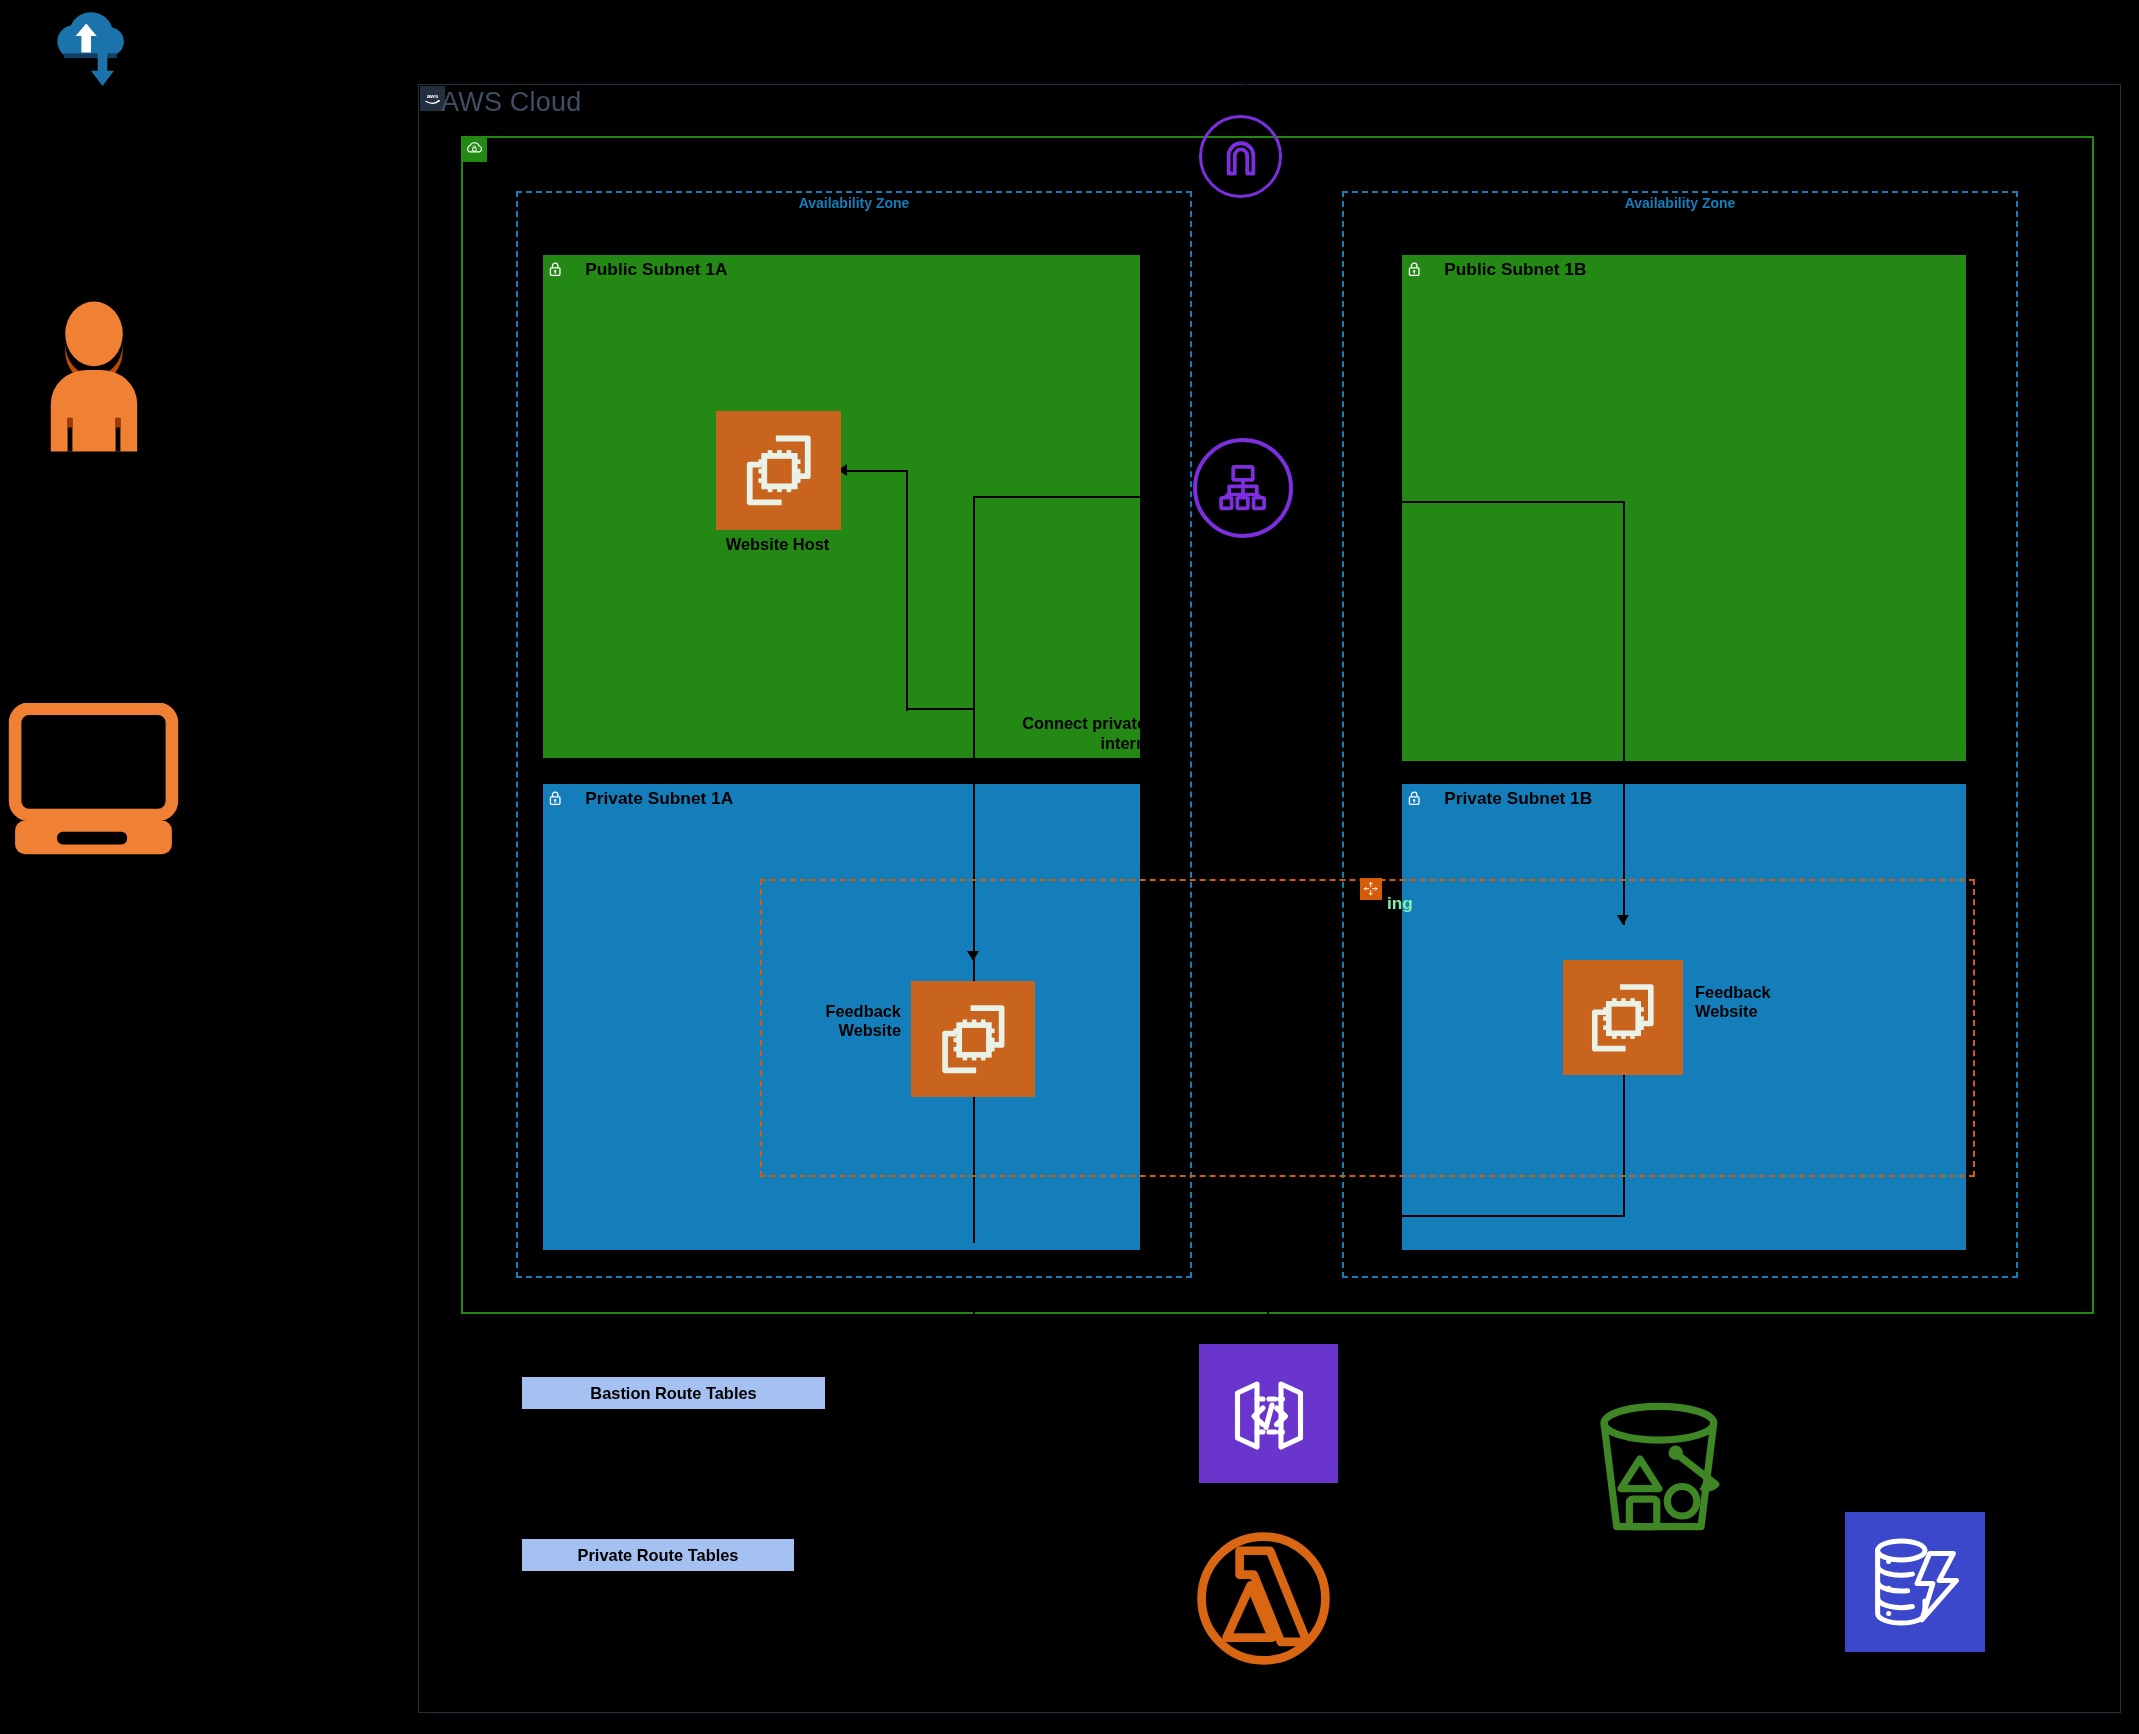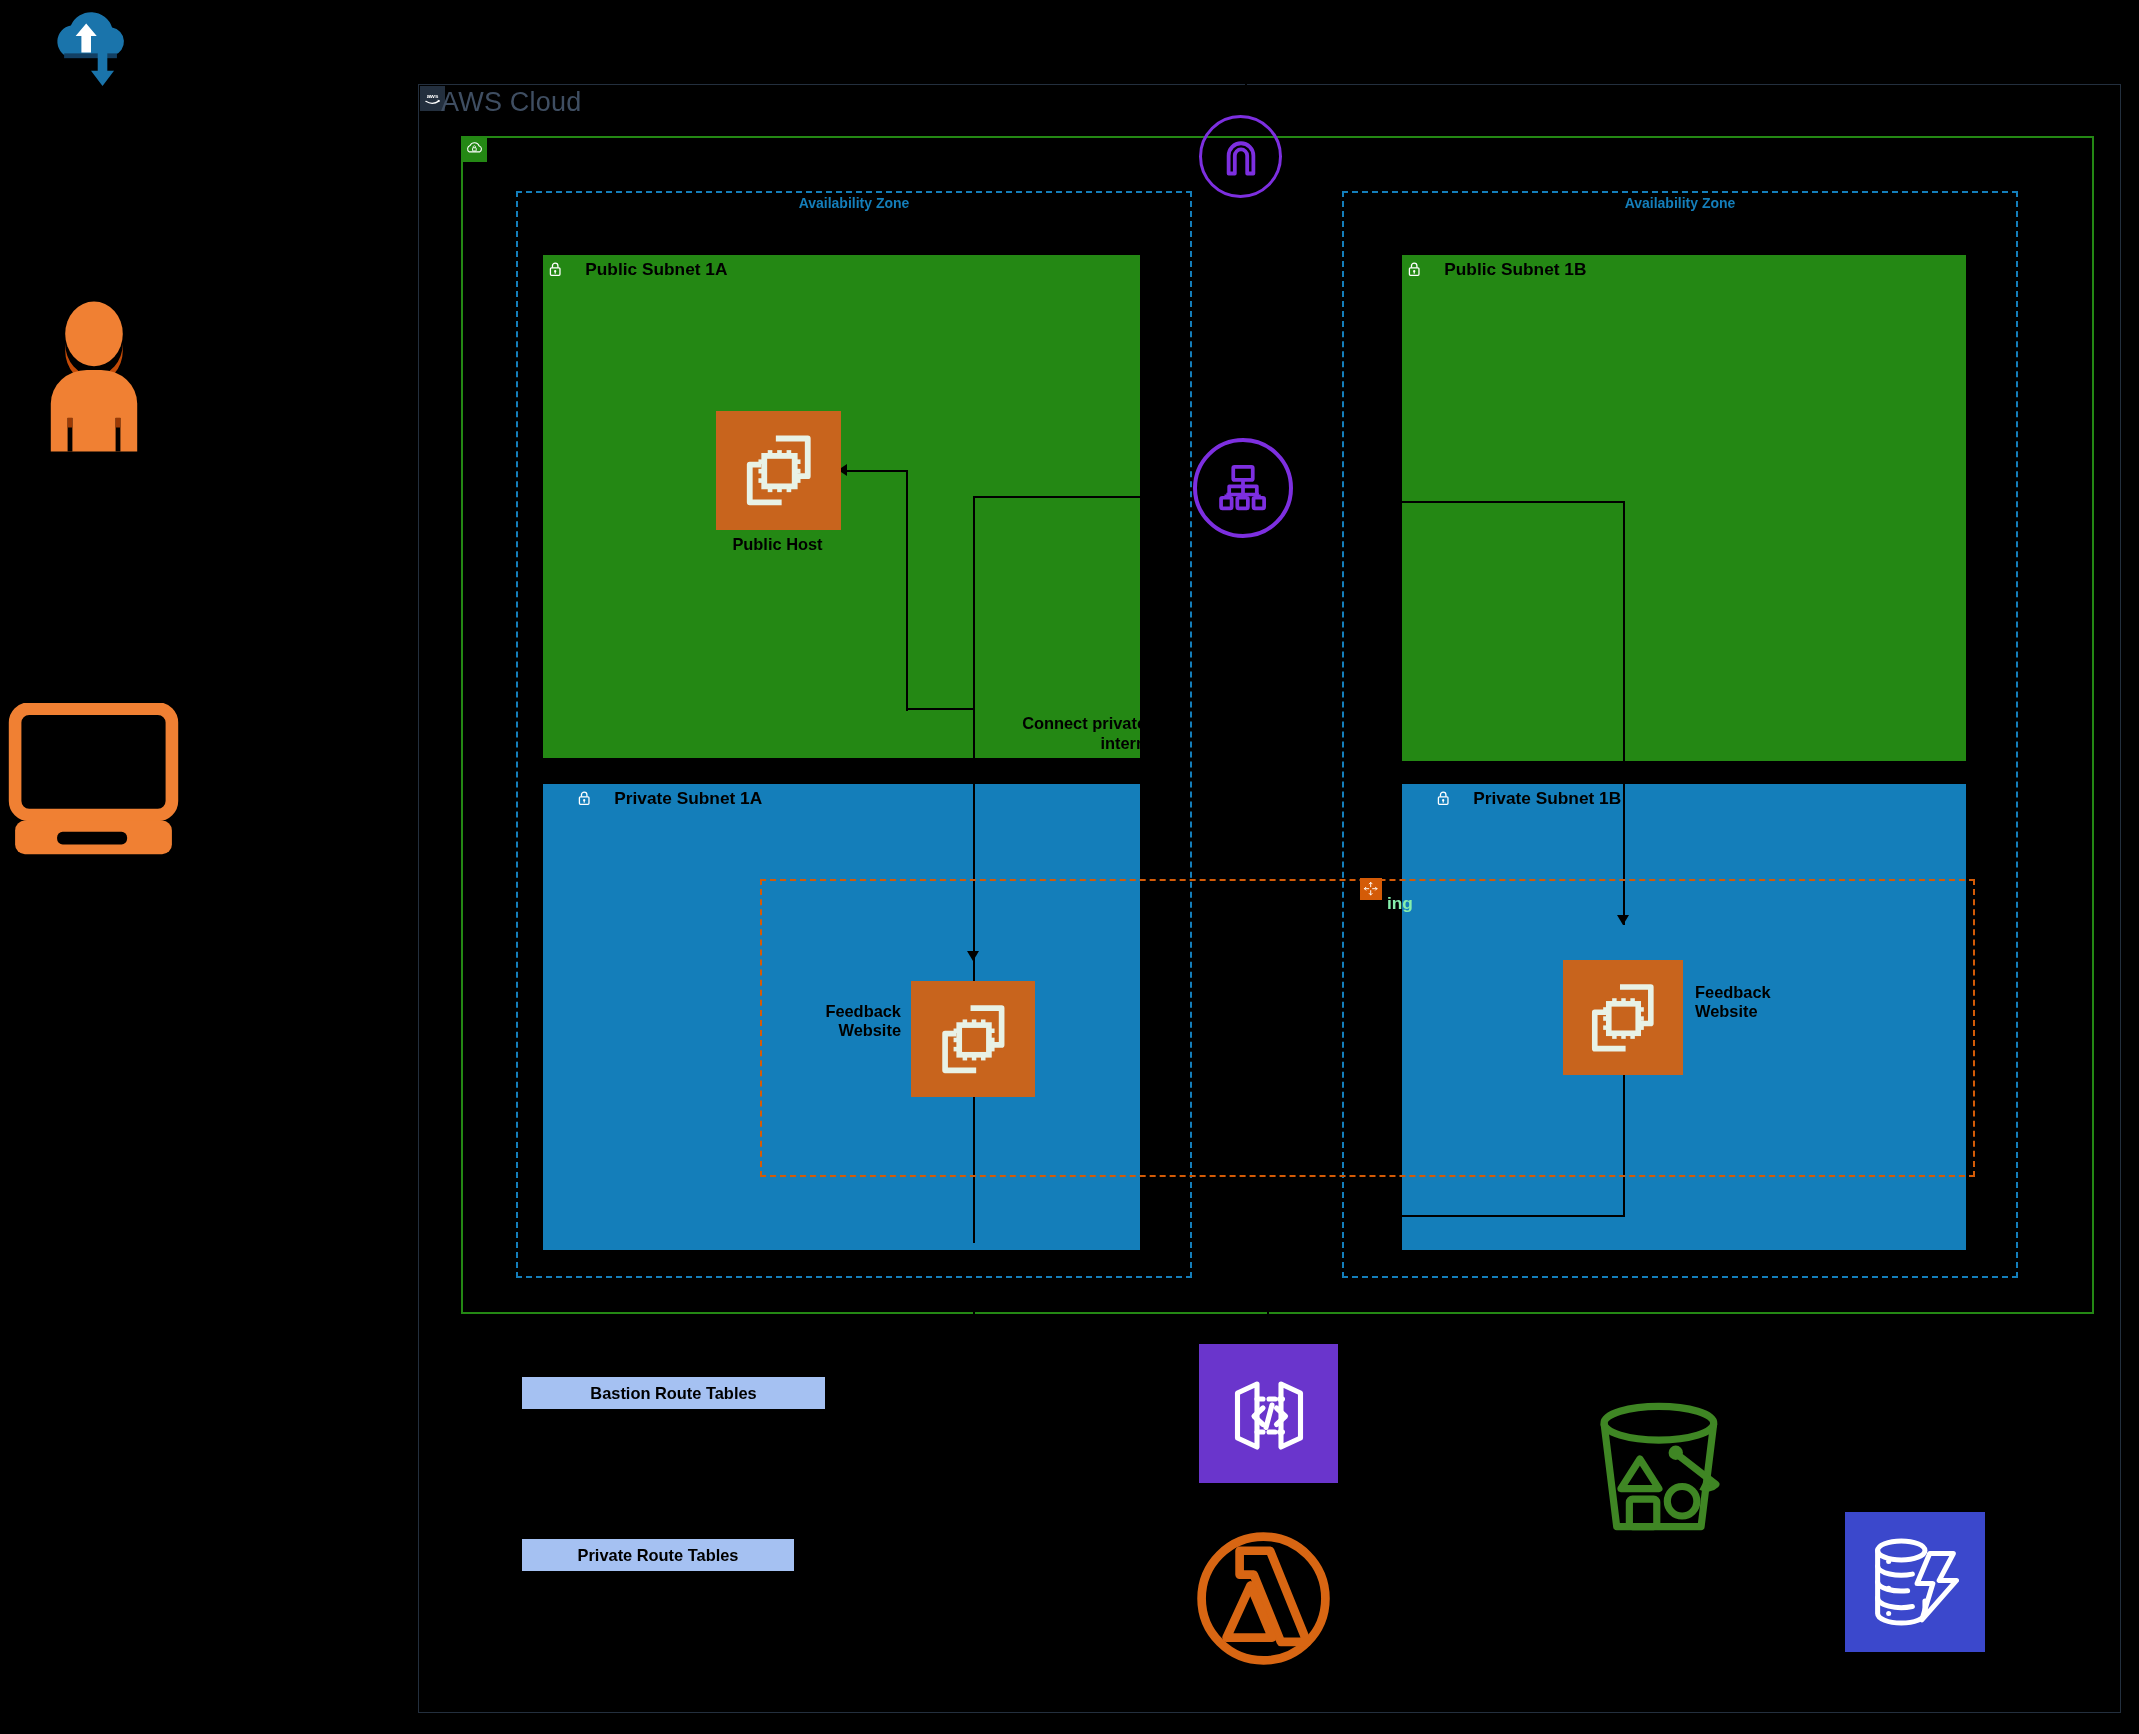--- a/index.html
+++ b/index.html
@@ -46,21 +46,21 @@
   #az-b{ left:1342px; top:191px; width:676px; height:1087px;}
   .az-label{
     color:#147eba; font-size:14px; white-space:nowrap; text-align:center;font-weight:bold;
   }
   #az-a-label{ left:516px; top:195px; width:676px;}
   #az-b-label{ left:1342px; top:195px; width:676px;}
 
   
   .subnet{ box-sizing:border-box;}
   .subnet-public{ background:#248814;}
-  .subnet-private{ background:#147eba;padding-left:29px;}
+  .subnet-private{ background:#147eba;}
   #public-a{ left:543px; top:255px; width:597px; height:503px;}
   #public-b{ left:1402px; top:255px; width:564px; height:506px;}
   #private-a{ left:543px; top:784px; width:597px; height:466px;}
   #private-b{ left:1402px; top:784px; width:564px; height:466px;}
 
   .subnet-hdr{ display:flex; align-items:center; gap:22px; padding:3.9px 0 0 3.9px;}
   .subnet-hdr .lock{ width:16.4px;height:16.4px;display:block;}
   .subnet-hdr .txt{ font-size:17.3px; font-weight:bold; color:#000; white-space:nowrap;}
 
   
@@ -290,21 +290,21 @@
         <line x1="39" y1="43" x2="39" y2="47"></line>
       <line x1="18" y1="26" x2="22" y2="26"></line>
         <line x1="18" y1="32.5" x2="22" y2="32.5"></line>
         <line x1="18" y1="39" x2="22" y2="39"></line>
       <line x1="43" y1="26" x2="47" y2="26"></line>
         <line x1="43" y1="32.5" x2="47" y2="32.5"></line>
         <line x1="43" y1="39" x2="47" y2="39"></line>
     </g>
   </svg>
 </div>
-<div class="abs" id="bastion-label">Public Host</div>
+<div class="abs" id="bastion-label">Website Host</div>
 
 <div class="abs ec2" id="feedback-a-tile">
   <svg viewBox="0 0 64 64" xmlns="http://www.w3.org/2000/svg">
     <path d="M30 10 H52 V36 H44" fill="none" stroke="#e8f2e6" stroke-width="4" stroke-linejoin="round"></path>
     <path d="M34 54 H12 V28 H20" fill="none" stroke="#e8f2e6" stroke-width="4" stroke-linejoin="round"></path>
     <rect x="22" y="22" width="21" height="21" fill="none" stroke="#e8f2e6" stroke-width="4"></rect>
     <g stroke="#e8f2e6" stroke-width="3.2">
       <line x1="26" y1="18" x2="26" y2="22"></line>
         <line x1="32.5" y1="18" x2="32.5" y2="22"></line>
         <line x1="39" y1="18" x2="39" y2="22"></line>

